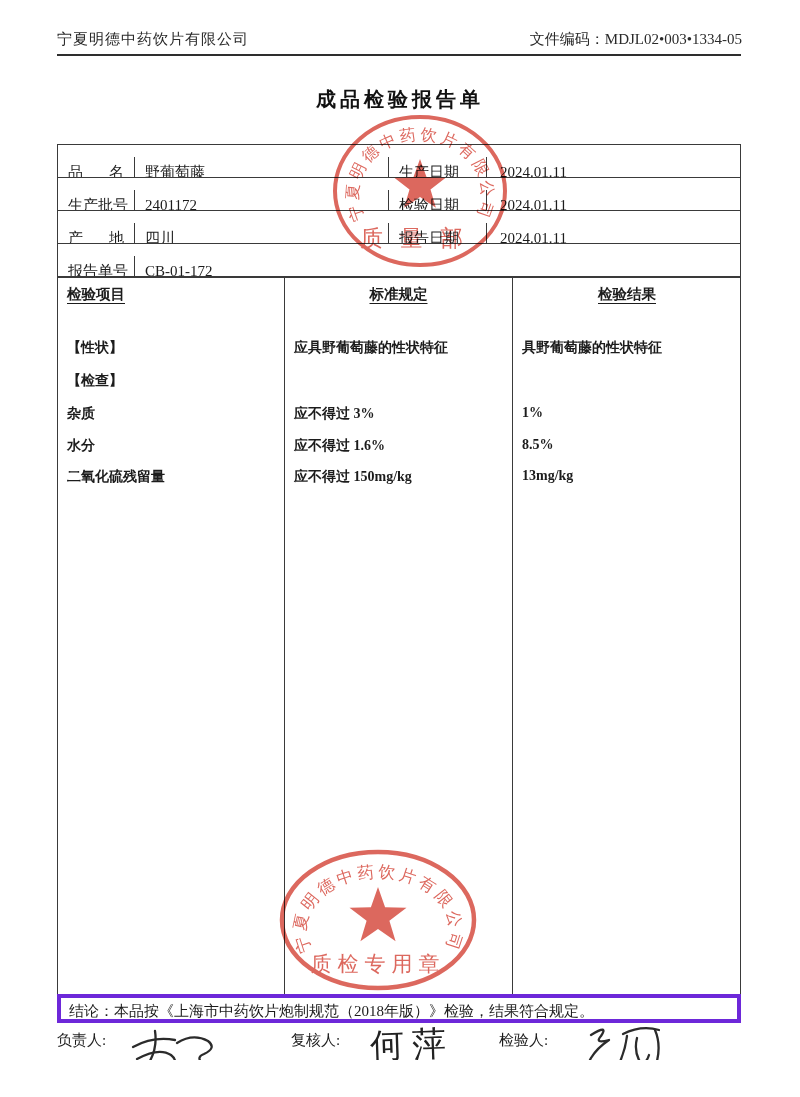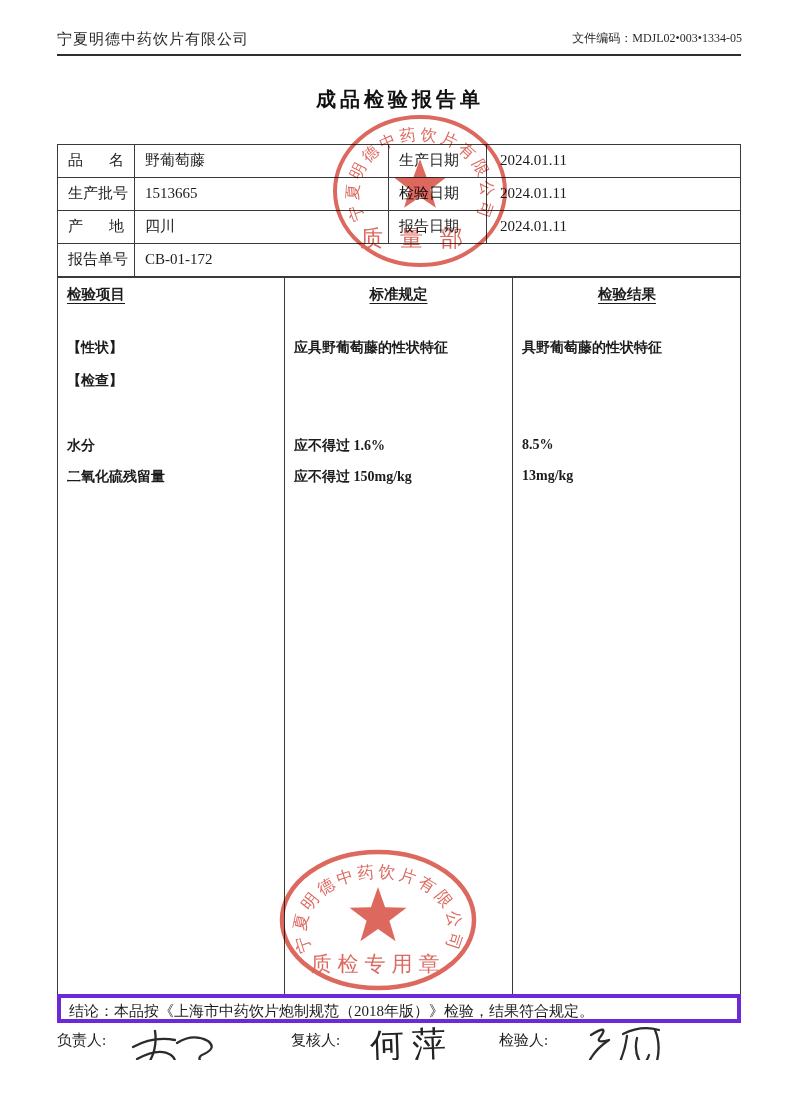--- a/index.html
+++ b/index.html
@@ -4,31 +4,31 @@
 <style>
   * { margin:0; padding:0; box-sizing:border-box; }
   html,body { background:#fff; }
   .page {
     position:relative; width:800px; height:1060px; background:#ffffff;
     font-family:"Liberation Serif","DejaVu Serif",serif; color:#1c1c1c;
     overflow:hidden;
   }
   
   .hdr-company { position:absolute; left:57px; top:30px; font-size:15px; letter-spacing:1px; color:#2a2a2a; }
-  .hdr-code    { position:absolute; right:58px; top:30px; font-size:12px; color:#2a2a2a; }
+  .hdr-code    { position:absolute; right:58px; top:30px; font-size:15px; color:#2a2a2a; }
   .hdr-rule    { position:absolute; left:57px; top:54px; width:684px; height:2px; background:#2e2e2e; }
   
   .title { position:absolute; left:0; top:86px; width:800px; text-align:center;
            font-size:20px; font-weight:bold; letter-spacing:4px; color:#111; }
   
   .info-table { position:absolute; left:57px; top:144px; width:684px;
     display:grid; grid-template-columns:77px 254px 98px 1fr; grid-auto-rows:33px;
     border:1px solid #3a3a3a; font-size:15px; }
   .info-table .c { border-right:1px solid #3a3a3a; border-bottom:1px solid #3a3a3a;
-    line-height:31px; padding-left:10px; white-space:nowrap; overflow:hidden; }
+    line-height:31px; padding-left:10px; white-space:nowrap; overflow:hidden;margin-top:12px; }
   .info-table .c.lab { padding:0 10px; text-align:justify; text-align-last:justify; }
   .info-table .c.nr { border-right:none; }
   .info-table .c.nb { border-bottom:none; }
   .info-table .c.span3 { grid-column:2 / 5; }
   .info-table .c.val2 { padding-left:13px; }
   
   .insp { position:absolute; left:57px; top:276px; width:684px; height:720px;
           border:1px solid #3a3a3a; font-size:14px;font-weight:bold; }
   .insp .vline { position:absolute; top:0; bottom:0; width:1px; background:#3a3a3a; }
   .insp .vl1 { left:226px; } .insp .vl2 { left:454px; }
@@ -70,21 +70,21 @@
 
   <div class="title">成品检验报告单</div>
 
   <div class="info-table">
     <div class="c lab">品名</div>
     <div class="c">野葡萄藤</div>
     <div class="c">生产日期</div>
     <div class="c nr val2">2024.01.11</div>
 
     <div class="c lab">生产批号</div>
-    <div class="c">1513665</div>
+    <div class="c">2401172</div>
     <div class="c">检验日期</div>
     <div class="c nr val2">2024.01.11</div>
 
     <div class="c lab">产地</div>
     <div class="c">四川</div>
     <div class="c">报告日期</div>
     <div class="c nr val2">2024.01.11</div>
 
     <div class="c lab nb">报告单号</div>
     <div class="c nr nb span3">CB-01-172</div>
@@ -100,20 +100,25 @@
 
     <div class="irow" style="top:95px">
       <span class="cell c1">【检查】</span>
       <span class="cell c2"></span>
       <span class="cell c3"></span>
     </div>
     <div class="irow" style="top:62px">
       <span class="cell c1">【性状】</span>
       <span class="cell c2">应具野葡萄藤的性状特征</span>
       <span class="cell c3">具野葡萄藤的性状特征</span>
+    </div>
+    <div class="irow" style="top:128px">
+      <span class="cell c1">杂质</span>
+      <span class="cell c2">应不得过 3%</span>
+      <span class="cell c3">1%</span>
     </div>
     <div class="irow" style="top:160px">
       <span class="cell c1">水分</span>
       <span class="cell c2">应不得过 1.6%</span>
       <span class="cell c3">8.5%</span>
     </div>
     <div class="irow" style="top:191px">
       <span class="cell c1">二氧化硫残留量</span>
       <span class="cell c2">应不得过 150mg/kg</span>
       <span class="cell c3">13mg/kg</span>

